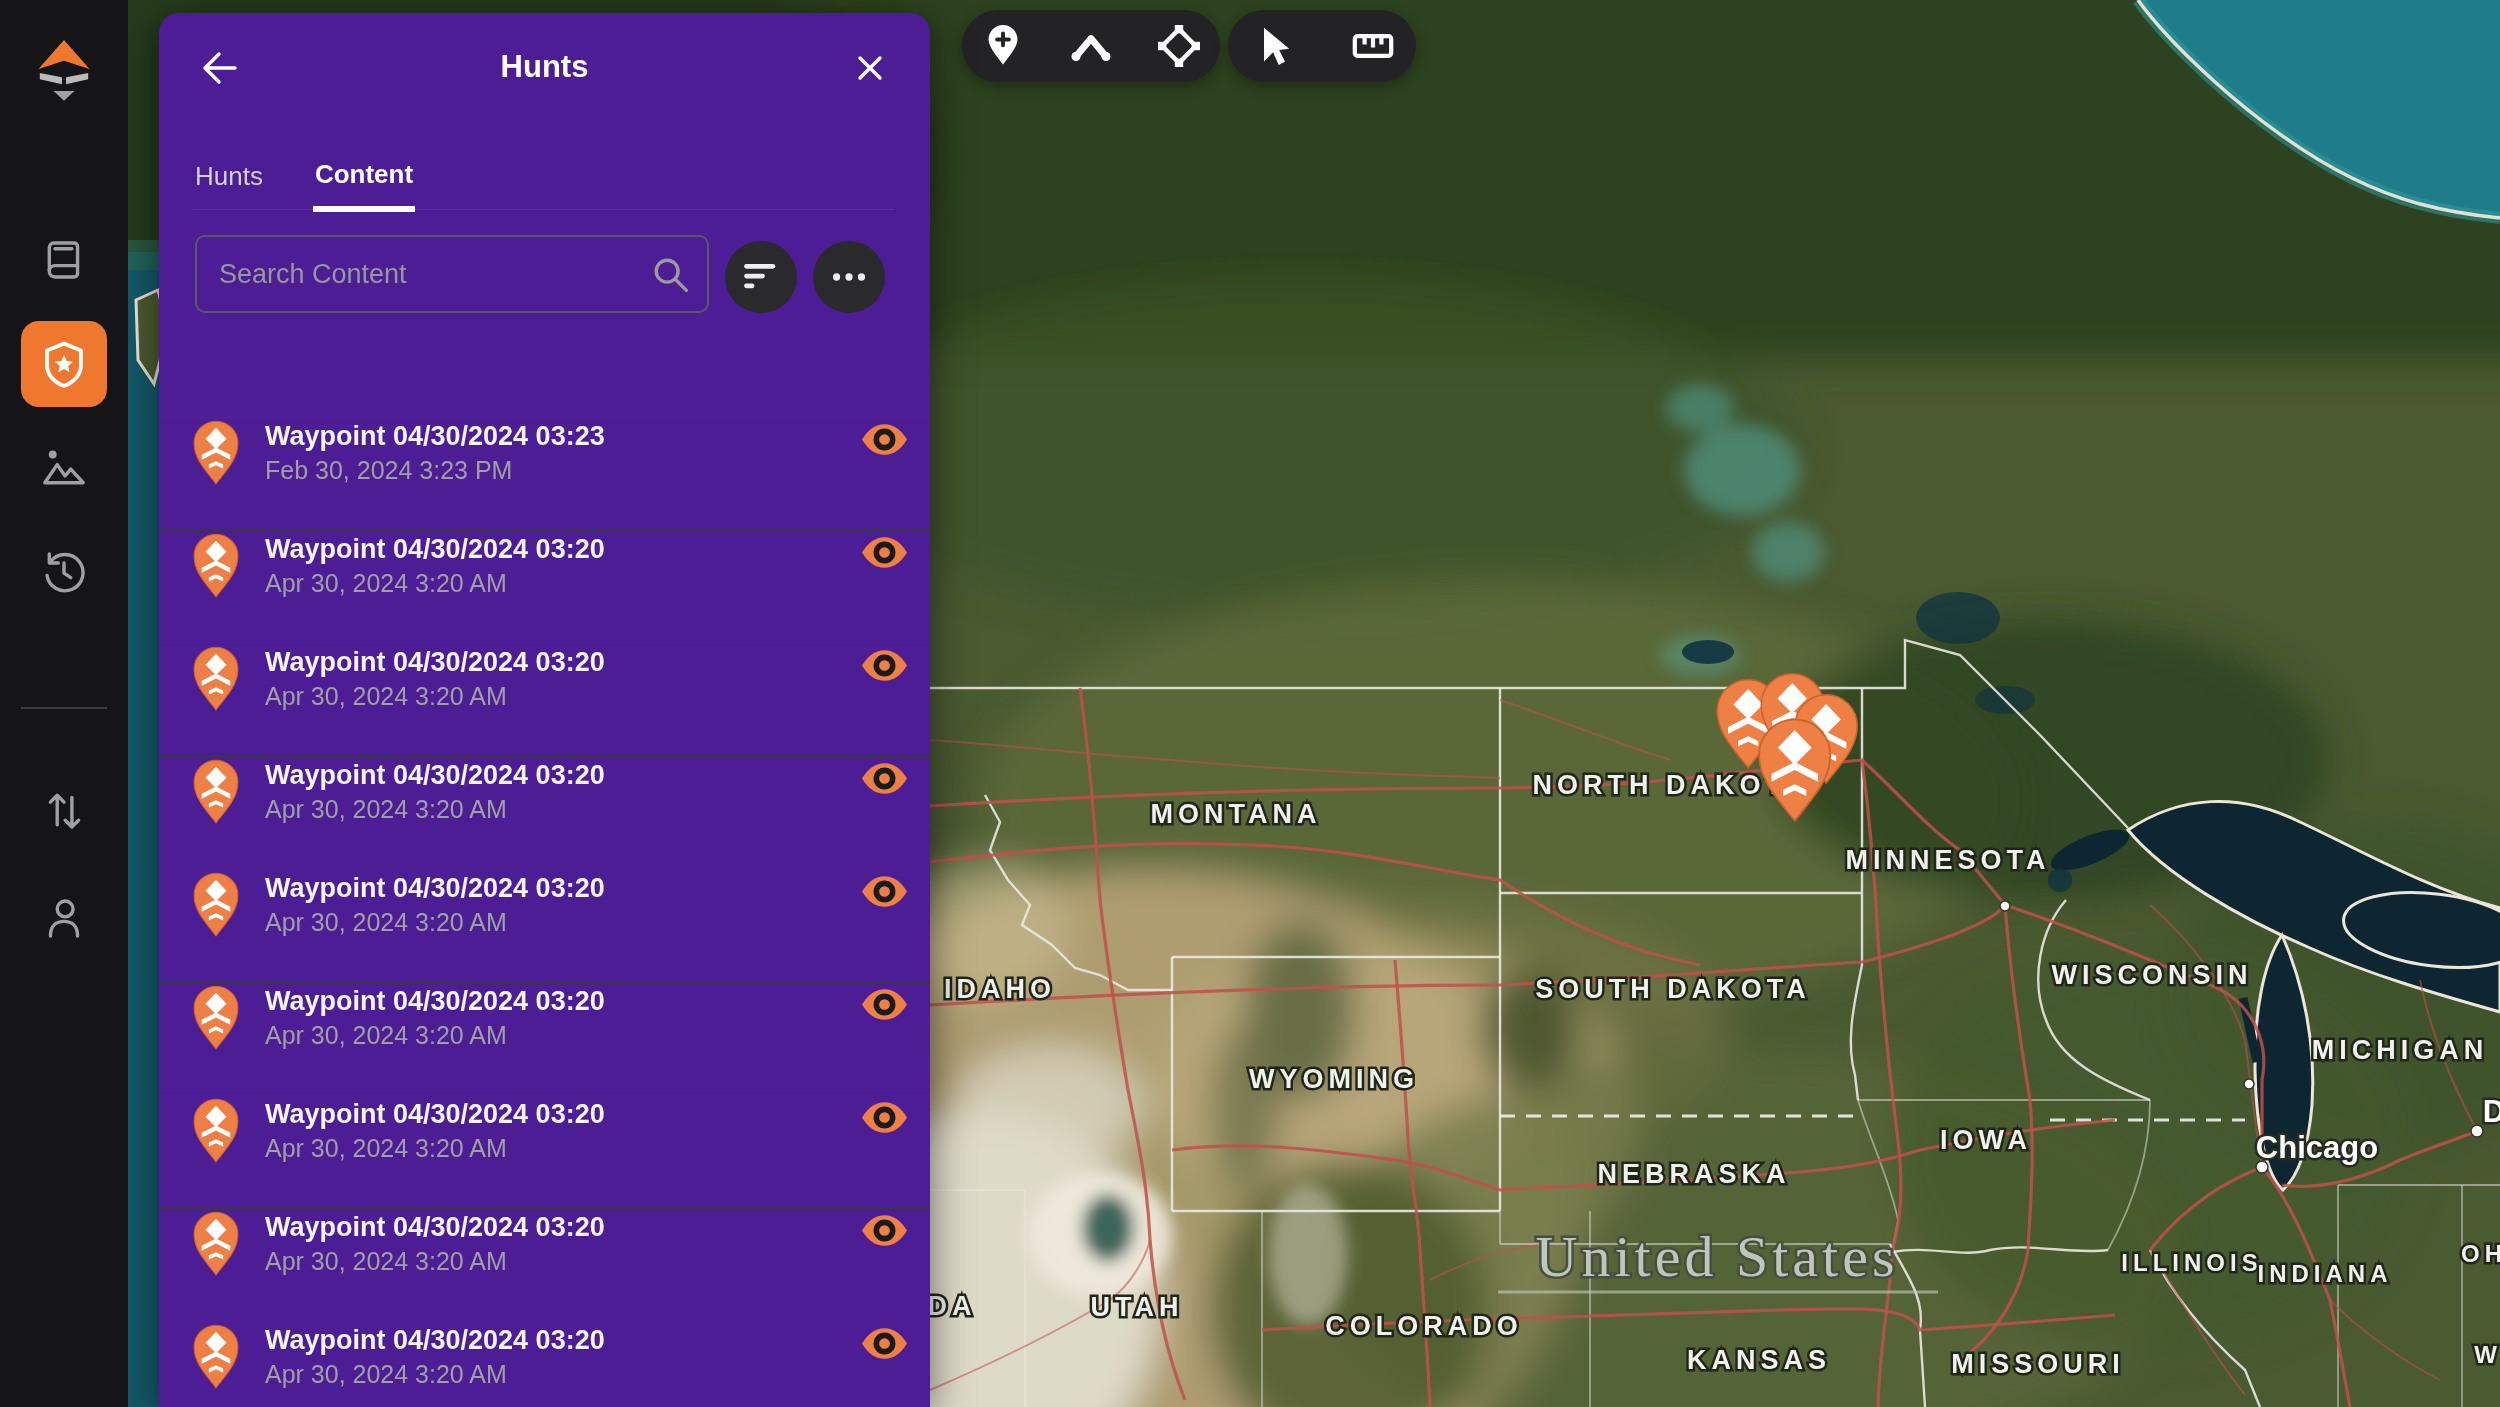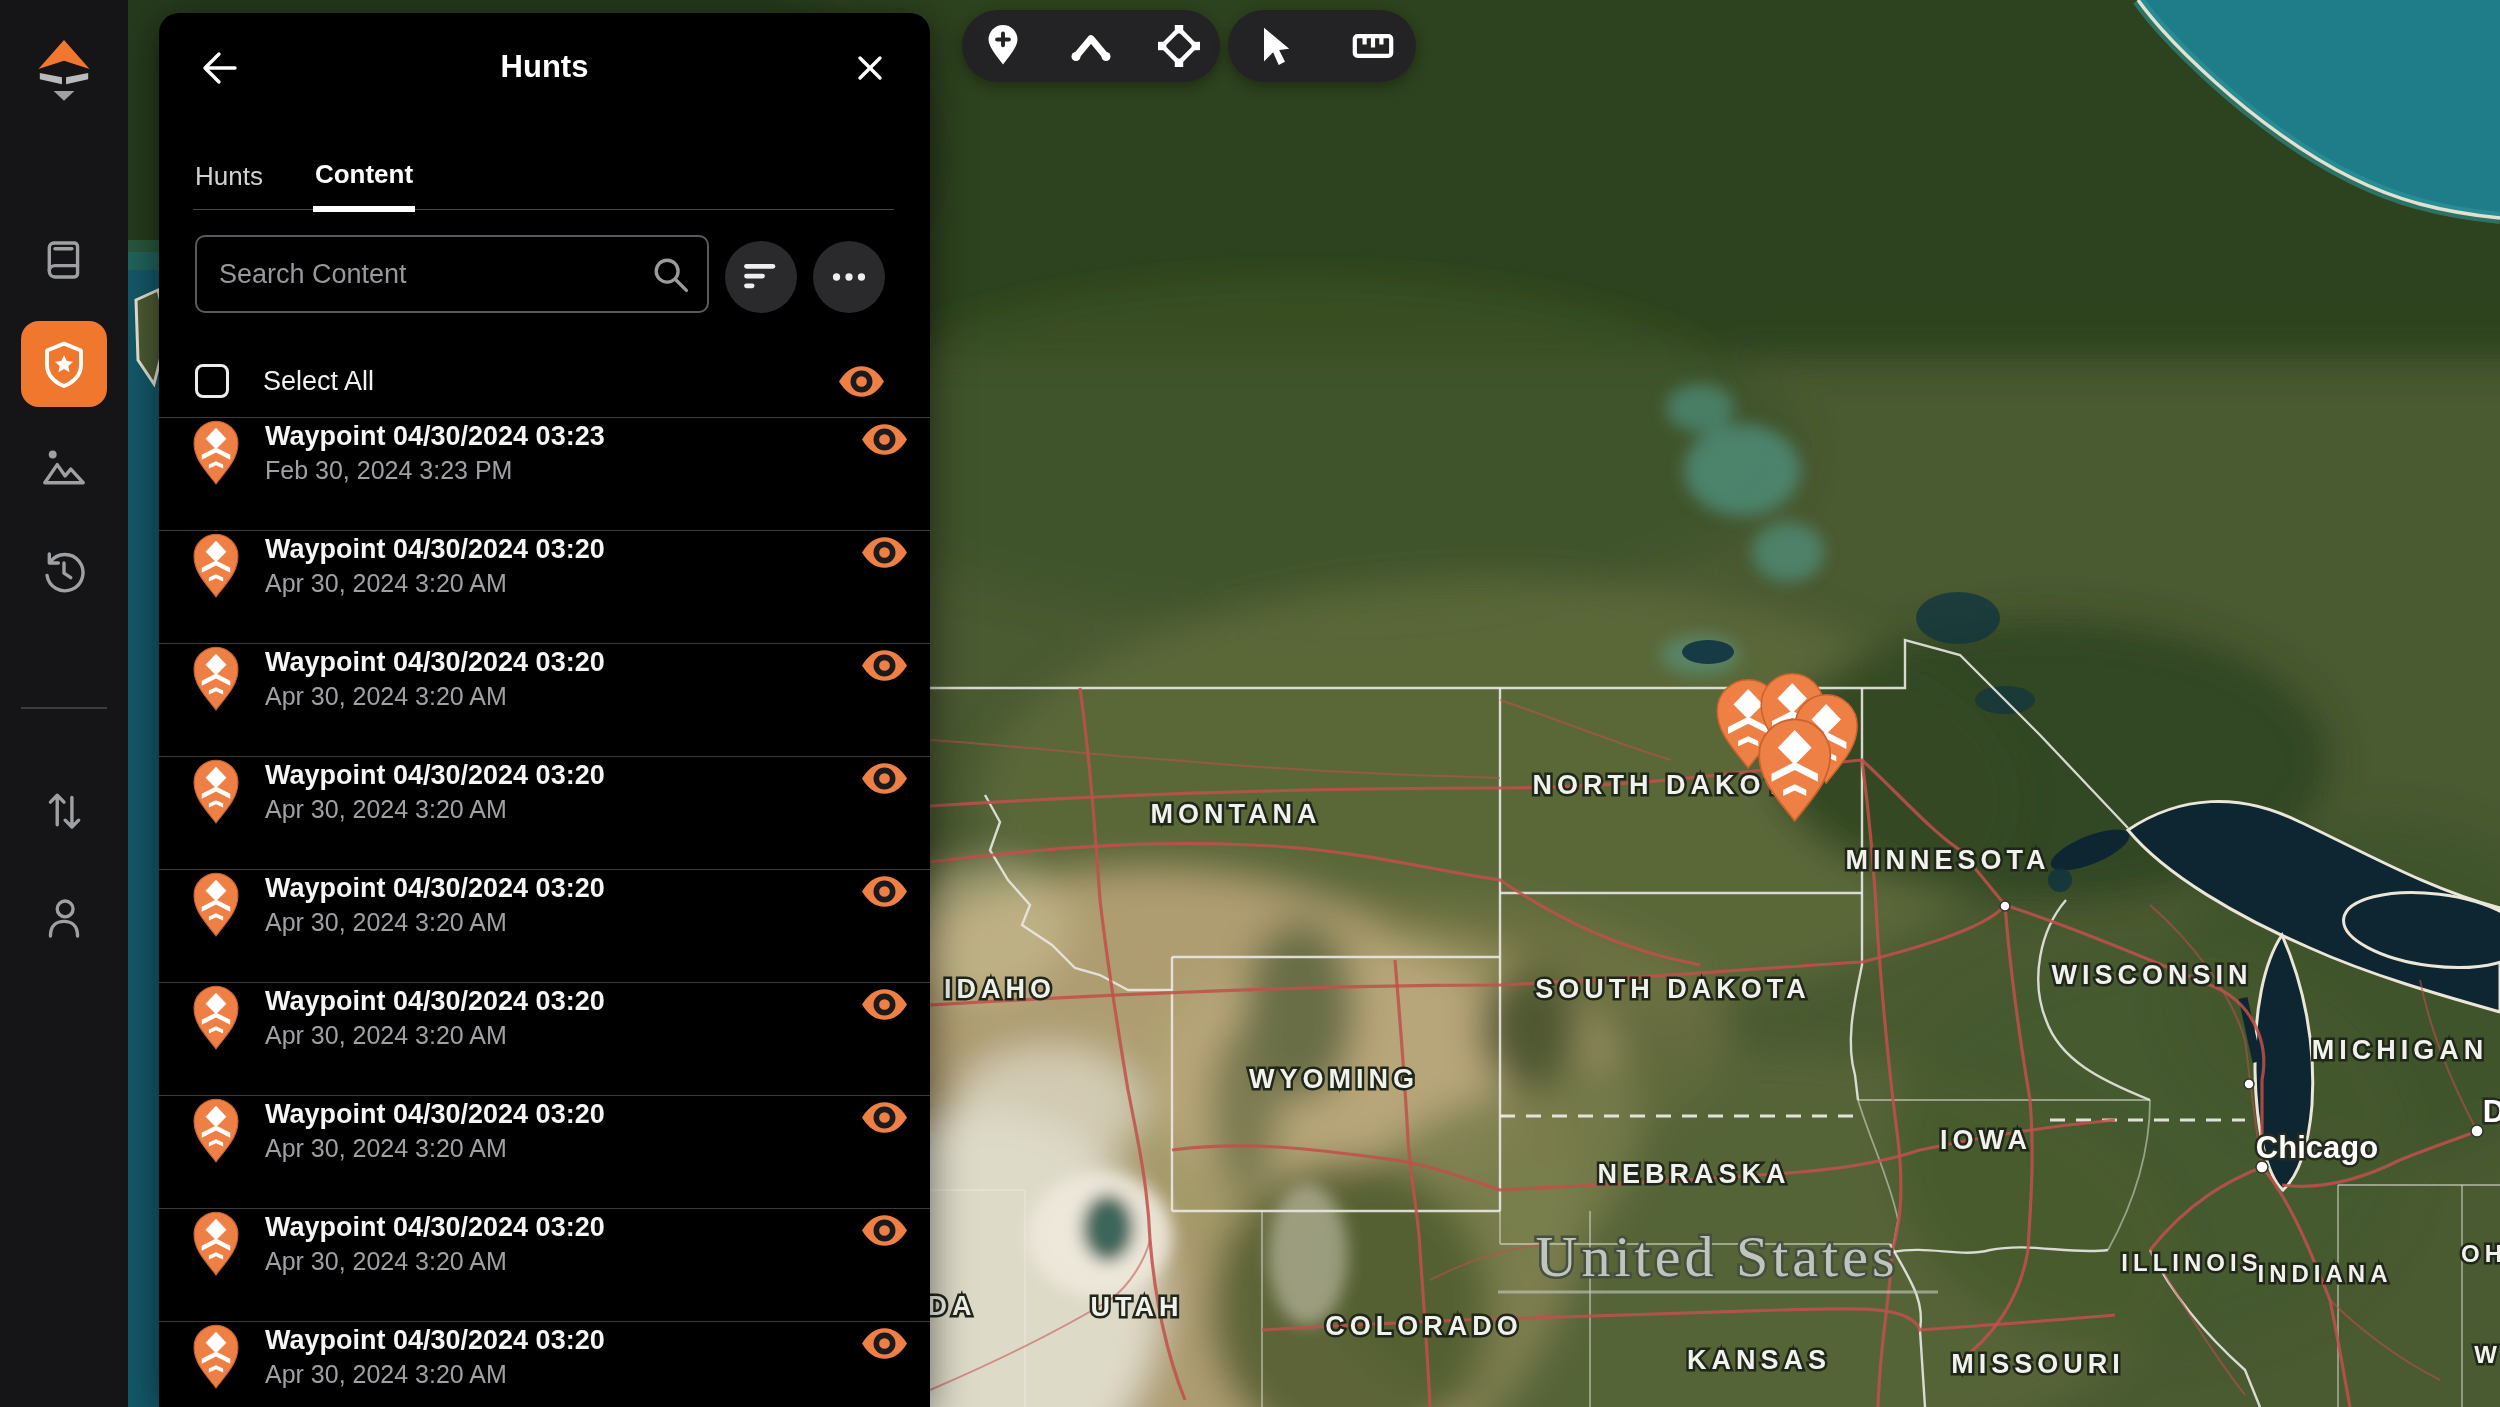--- a/index.html
+++ b/index.html
@@ -33,21 +33,21 @@
             border-radius:18px;background:transparent;border:none;cursor:pointer;}
   .side-btn.active{background:var(--accent,#f0772e);}
   .side-btn svg{width:52px;height:52px;stroke:#9fa0a3;stroke-width:3;fill:none;
                 stroke-linecap:round;stroke-linejoin:round;}
   .side-btn.active svg{stroke:#ffffff;}
   #side-top{display:flex;flex-direction:column;align-items:center;gap:18px;margin-top:105px;}
   #side-divider{width:86px;border-top:2px solid #3c3c3f;margin:92px 0 58px 0;}
   #side-bottom{display:flex;flex-direction:column;align-items:center;gap:22px;}
 
   
-  #panel{position:absolute;left:159px;top:13px;width:771px;height:1394px;background:#000000;
+  #panel{position:absolute;left:159px;top:13px;width:771px;height:1394px;background:#4c1d95;
          border-radius:20px 20px 0 0;z-index:20;box-shadow:0 8px 40px rgba(0,0,0,.55);}
   #panel-header{position:absolute;top:30px;left:34px;right:34px;height:52px;
                 display:flex;align-items:center;justify-content:space-between;}
   .hdr-btn{background:none;border:none;width:52px;height:52px;cursor:pointer;padding:0;}
   .hdr-btn svg{width:44px;height:44px;stroke:#fff;stroke-width:3.4;fill:none;
                stroke-linecap:round;stroke-linejoin:round;}
   #panel-title{position:absolute;left:0;right:0;top:36px;text-align:center;color:#fff;
                font-size:31px;font-weight:700;pointer-events:none;}
   #tabs{position:absolute;top:146px;left:34px;right:36px;display:flex;gap:48px;
         border-bottom:1px solid #47474b;}
@@ -400,29 +400,20 @@
       </button>
       <button class="circle-btn">
         <svg viewBox="0 0 30 8" width="34" height="10">
           <circle cx="4" cy="4" r="3.2" fill="#efefef"></circle>
           <circle cx="15" cy="4" r="3.2" fill="#efefef"></circle>
           <circle cx="26" cy="4" r="3.2" fill="#efefef"></circle>
         </svg>
       </button>
     </div>
 
-    <div id="select-row">
-      <button id="checkbox"></button>
-      <span id="select-label">Select All</span>
-      <button class="eyebtn">
-        <svg viewBox="0 0 46 34">
-            <use href="#eye-shape"></use>
-          </svg>
-      </button>
-    </div>
     <div id="list-divider"></div>
 
     <div id="waypoint-list">
   <div class="row">
     <svg class="pin" viewBox="0 0 48 62">
             <use href="#pin-shape"></use>
           </svg>
     <div class="rowtext">
       <div class="rowtitle">Waypoint 04/30/2024 03:23</div>
       <div class="rowsub">Feb 30, 2024 3:23 PM</div>

